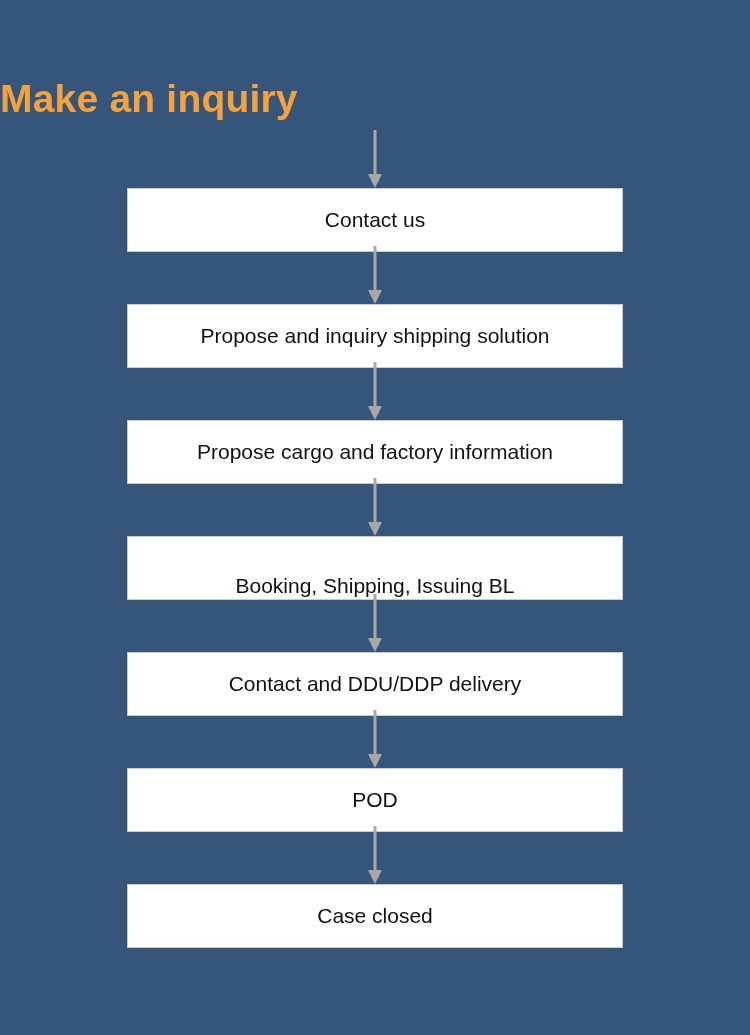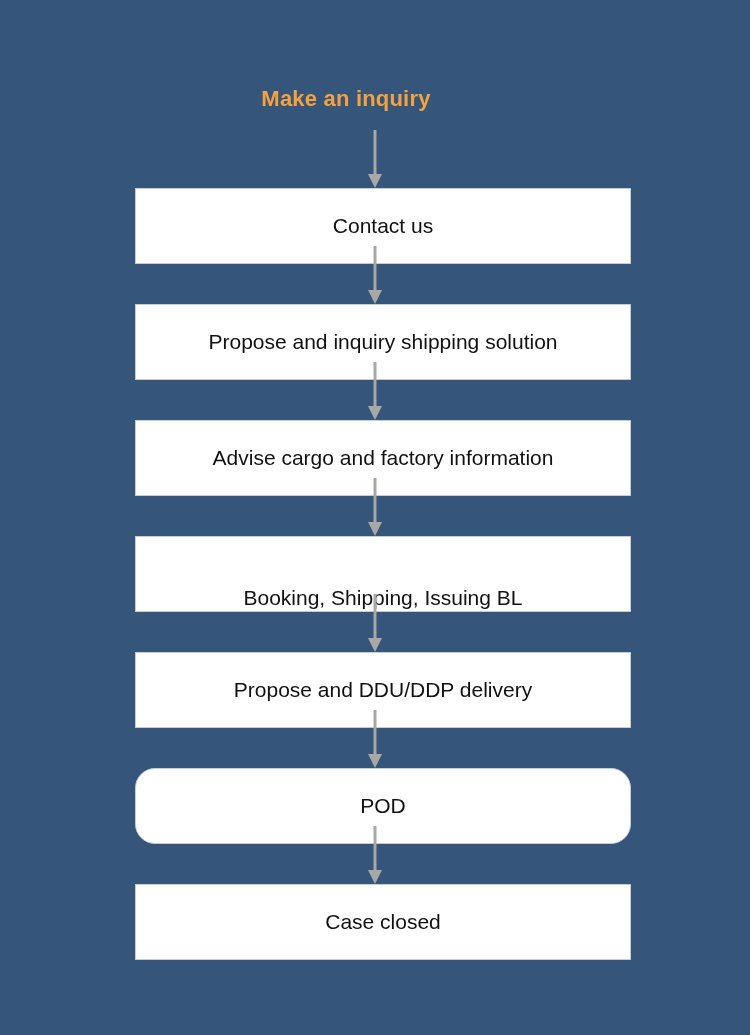--- a/index.html
+++ b/index.html
@@ -19,24 +19,24 @@
     width: 750px;
     height: 1035px;
     background: #35557a;
     box-sizing: border-box;
   }
   .flow-title {
     position: absolute;
     top: 80px;
     left: 0;
     width: 692px;
-    text-align: center;
+    text-align: left;
     color: #f4a23f;
     font-family: "Liberation Sans", sans-serif;
-    font-size: 22px;
+    font-size: 39px;
     font-weight: bold;
     letter-spacing: 0.2px;
     line-height: 38px;
     white-space: nowrap;
   }
   
   .connector {
     position: absolute;
     left: 50%;
     transform: translateX(-50%);
@@ -59,23 +59,23 @@
     top: 44px;
     width: 0;
     height: 0;
     border-left: 7px solid transparent;
     border-right: 7px solid transparent;
     border-top: 14px solid #a8a8a8;
   }
   
   .flow-box {
     position: absolute;
-    left: 135px;
+    left: 127px;
     width: 496px;
-    height: 76px;
+    height: 64px;
     background: #ffffff;
     border: 1px solid #c6ccd4;
     box-sizing: border-box;
     display: flex;
     align-items: center;
     justify-content: center;
   }
   .flow-box .box-label {
     font-family: "Liberation Sans", sans-serif;
     font-size: 21px;
@@ -110,47 +110,47 @@
   <div class="flow-box" style="top:304px;">
     <span class="box-label">Propose and inquiry shipping solution</span>
   </div>
 
   <div class="connector" style="top:362px;">
     <div class="shaft"></div>
     <div class="head"></div>
   </div>
 
   <div class="flow-box" style="top:420px;">
-    <span class="box-label">Advise cargo and factory information</span>
+    <span class="box-label">Propose cargo and factory information</span>
   </div>
 
   <div class="connector" style="top:478px;">
     <div class="shaft"></div>
     <div class="head"></div>
   </div>
 
   <div class="flow-box" style="top:536px;align-items:flex-end;">
     <span class="box-label">Booking, Shipping, Issuing BL</span>
   </div>
 
   <div class="connector" style="top:594px;">
     <div class="shaft"></div>
     <div class="head"></div>
   </div>
 
   <div class="flow-box" style="top:652px;">
-    <span class="box-label">Propose and DDU/DDP delivery</span>
+    <span class="box-label">Contact and DDU/DDP delivery</span>
   </div>
 
   <div class="connector" style="top:710px;">
     <div class="shaft"></div>
     <div class="head"></div>
   </div>
 
-  <div class="flow-box" style="top:768px;border-radius:20px;">
+  <div class="flow-box" style="top:768px;">
     <span class="box-label">POD</span>
   </div>
 
   <div class="connector" style="top:826px;">
     <div class="shaft"></div>
     <div class="head"></div>
   </div>
 
   <div class="flow-box" style="top:884px;justify-content:center;">
     <span class="box-label">Case closed</span>

